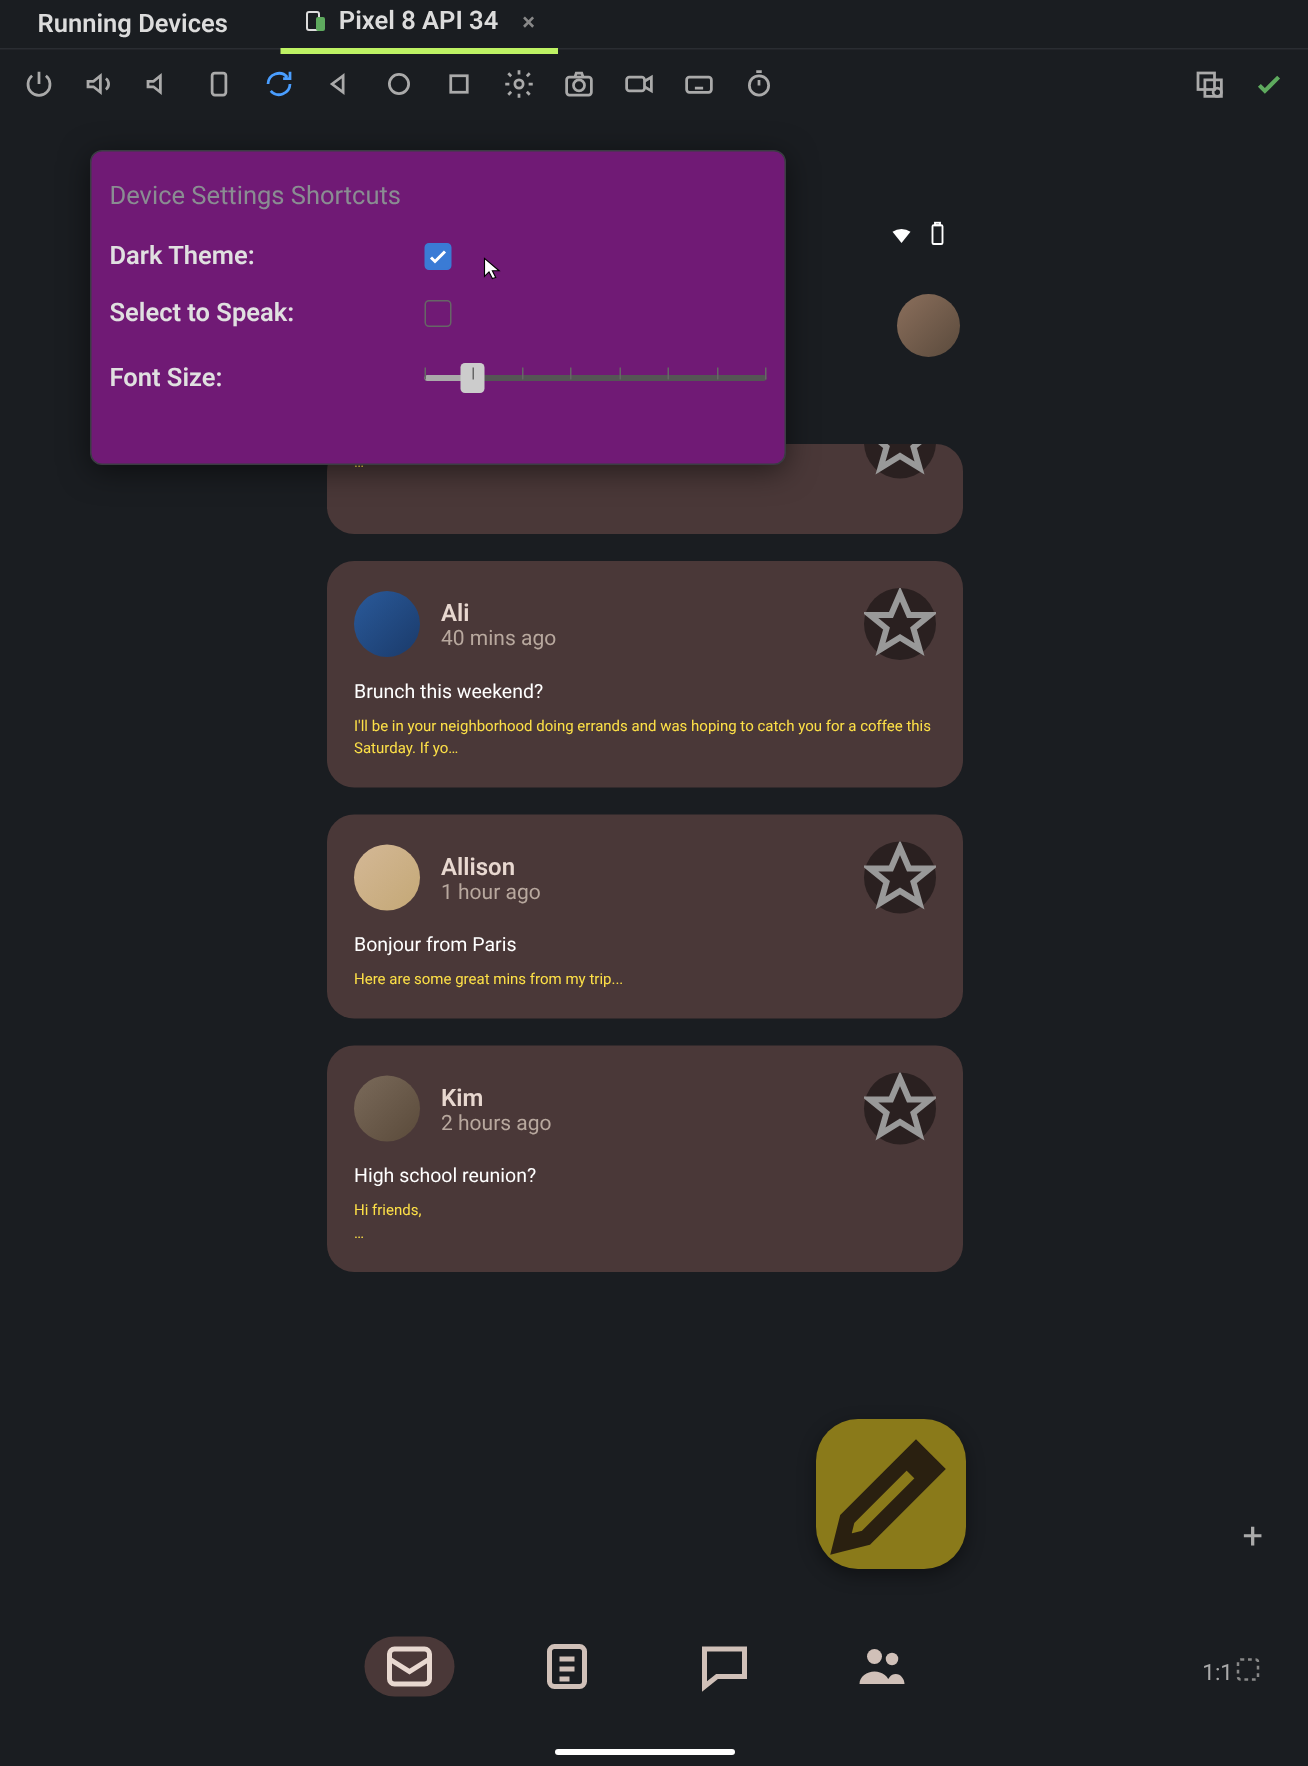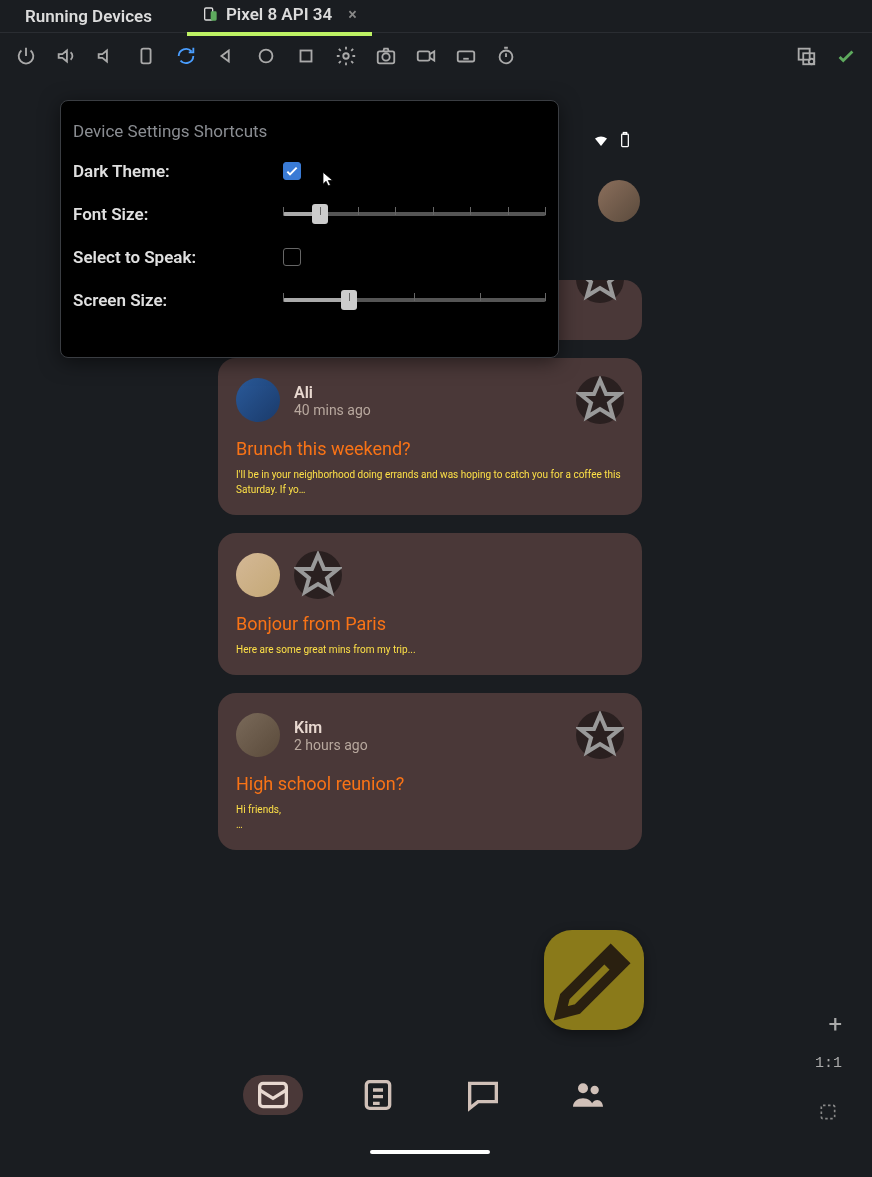--- a/index.html
+++ b/index.html
@@ -66,22 +66,22 @@
   cursor: pointer;
 }
 .tb-icon.active { color: #4a9eff; }
 .tb-icon.green { color: #5eaa5e; }
 
 
 .settings-popup {
   position: absolute;
   left: 60px;
   top: 100px;
-  width: 499px;
-  background: #000000;
+  width: 464px;
+  background: #701a75;
   border: 1px solid #3a3d42;
   border-radius: 8px;
   padding: 20px 12px 24px 12px;
   z-index: 100;
   box-shadow: 0 4px 20px rgba(0,0,0,0.5);
 }
 .settings-title {
   color: #8a8d92;
   font-size: 17px;
   margin-bottom: 20px;
@@ -162,21 +162,21 @@
   top: 170px;
   z-index: 200;
   font-size: 18px;
   color: #fff;
 }
 
 
 .device-area {
   position: absolute;
   left: 200px;
-  top: 100px;
+  top: 116px;
   width: 460px;
   height: 1060px;
 }
 
 
 .device-status {
   display: flex;
   justify-content: flex-end;
   gap: 10px;
   padding: 10px 30px;
@@ -247,22 +247,22 @@
   width: 48px;
   height: 48px;
   border-radius: 50%;
   background: #2a2020;
   display: flex;
   align-items: center;
   justify-content: center;
   color: #888;
 }
 .card-subject {
-  font-size: 18px;
-  color: #f97316;
+  font-size: 13px;
+  color: #ffffff;
   margin-bottom: 8px;
 }
 .card-body {
   font-size: 10px;
   color: #fde047;
   line-height: 1.5;
 }
 
 
 .fab {
@@ -314,25 +314,22 @@
   background: #fff;
   border-radius: 2px;
 }
 
 
 .right-controls {
   position: absolute;
   right: 30px;
   bottom: 50px;
   display: flex;
-  flex-direction: column;
-  gap: 30px;
   align-items: center;
   color: #aaa;
-  font-family: Liberation Mono, monospace;
 }
 .right-plus {
   position: absolute;
   right: 30px;
   top: 1010px;
   color: #aaa;
   font-size: 24px;
 }
 
 svg { width: 100%; height: 100%; }
@@ -448,20 +445,25 @@
 
   <div class="settings-row">
     <div class="settings-label">Dark Theme:</div>
     <div class="checkbox checked">
       <svg viewBox="0 0 24 24" width="14" height="14" fill="none" stroke="white" stroke-width="3">
           <path d="M5 13l4 4L19 7"></path>
         </svg>
     </div>
   </div>
 
+
+  <div class="settings-row">
+    <div class="settings-label">Select to Speak:</div>
+    <div class="checkbox"></div>
+  </div>
 
   <div class="settings-row">
     <div class="settings-label">Font Size:</div>
     <div class="slider-container">
       <div class="slider-track">
         <div class="slider-fill" style="width:14%"></div>
         <div class="slider-thumb" style="left:14%"></div>
       </div>
       <div class="slider-ticks">
         <div class="slider-tick"></div>
@@ -469,41 +471,20 @@
           <div class="slider-tick"></div>
           <div class="slider-tick"></div>
           <div class="slider-tick"></div>
           <div class="slider-tick"></div>
           <div class="slider-tick"></div>
           <div class="slider-tick"></div>
       </div>
     </div>
   </div>
 
-  <div class="settings-row">
-    <div class="settings-label">Select to Speak:</div>
-    <div class="checkbox"></div>
-  </div>
-
-  <div class="settings-row">
-    <div class="settings-label">Screen Size:</div>
-    <div class="slider-container">
-      <div class="slider-track">
-        <div class="slider-fill" style="width:25%"></div>
-        <div class="slider-thumb" style="left:25%"></div>
-      </div>
-      <div class="slider-ticks">
-        <div class="slider-tick"></div>
-          <div class="slider-tick"></div>
-          <div class="slider-tick"></div>
-          <div class="slider-tick"></div>
-          <div class="slider-tick"></div>
-      </div>
-    </div>
-  </div>
 </div>
 
 <div class="cursor">
   <svg width="18" height="18" viewBox="0 0 24 24" fill="white" stroke="black" stroke-width="1">
       <path d="M4 3l0 16 4-4 3 6 3-1-3-6 6 0z"></path>
     </svg>
 </div>
 
 <div class="device-area">
 
@@ -543,20 +524,24 @@
             </svg>
         </div>
       </div>
       <div class="card-subject">Brunch this weekend?</div>
       <div class="card-body">I'll be in your neighborhood doing errands and was hoping to catch you for a coffee this Saturday. If yo…</div>
     </div>
 
     <div class="card">
       <div class="card-header">
         <div class="avatar a2"></div>
+        <div class="sender-info">
+          <div class="sender-name">Allison</div>
+          <div class="sender-time">1 hour ago</div>
+        </div>
         <div class="star-btn">
           <svg width="22" height="22" viewBox="0 0 24 24" fill="none" stroke="#999" stroke-width="2">
               <path d="M12 2l3 7h7l-5.5 4.5 2 7-6.5-4-6.5 4 2-7L2 9h7z"></path>
             </svg>
         </div>
       </div>
       <div class="card-subject">Bonjour from Paris</div>
       <div class="card-body">Here are some great mins from my trip...</div>
     </div>
 

